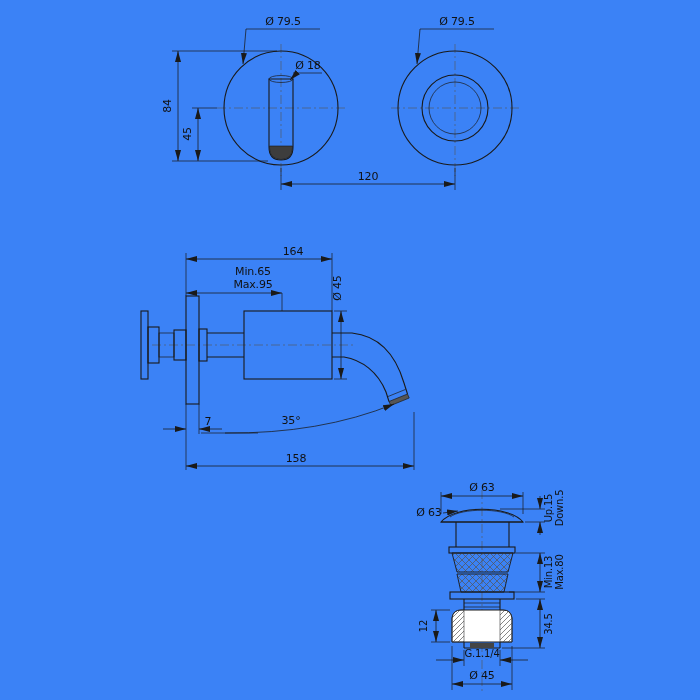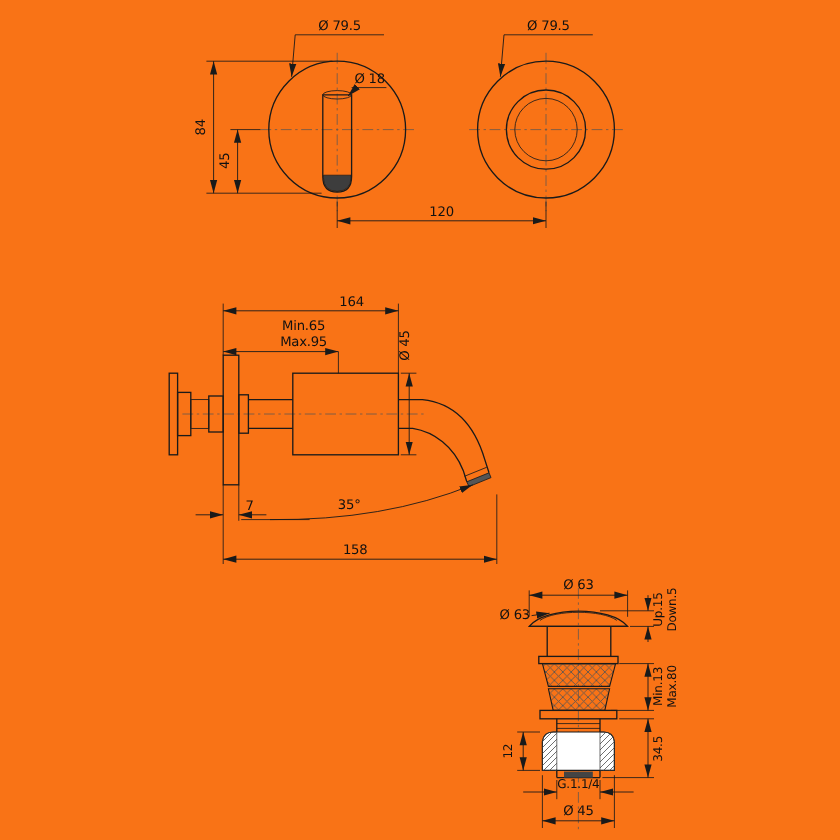--- a/index.html
+++ b/index.html
@@ -1,16 +1,16 @@
 <!DOCTYPE html>
 <html><head>
 <meta charset="utf-8">
 <style>
   html,body{margin:0;padding:0;background:#fff;width:700px;height:700px;overflow:hidden;}
-  #stage{width:700px;height:700px;position:relative;background:#f97316;}
+  #stage{width:700px;height:700px;position:relative;background:#3b82f6;}
   svg{display:block;}
   .t{font-family:"DejaVu Sans","Liberation Sans",sans-serif;font-size:11px;fill:#111;text-anchor:middle;letter-spacing:-0.2px;}
   .ts{font-family:"DejaVu Sans","Liberation Sans",sans-serif;font-size:10px;fill:#111;text-anchor:middle;letter-spacing:-0.2px;}
   .outline{stroke:#1a1a1a;stroke-width:1.1;fill:none;}
   .thin{stroke:#1a1a1a;stroke-width:0.7;fill:none;}
   .dim{stroke:#1a1a1a;stroke-width:0.75;fill:none;}
   .ext{stroke:#1a1a1a;stroke-width:0.7;fill:none;}
   .cl{stroke:#555;stroke-width:0.6;fill:none;stroke-dasharray:9 3 2 3;}
 </style>
 </head>

